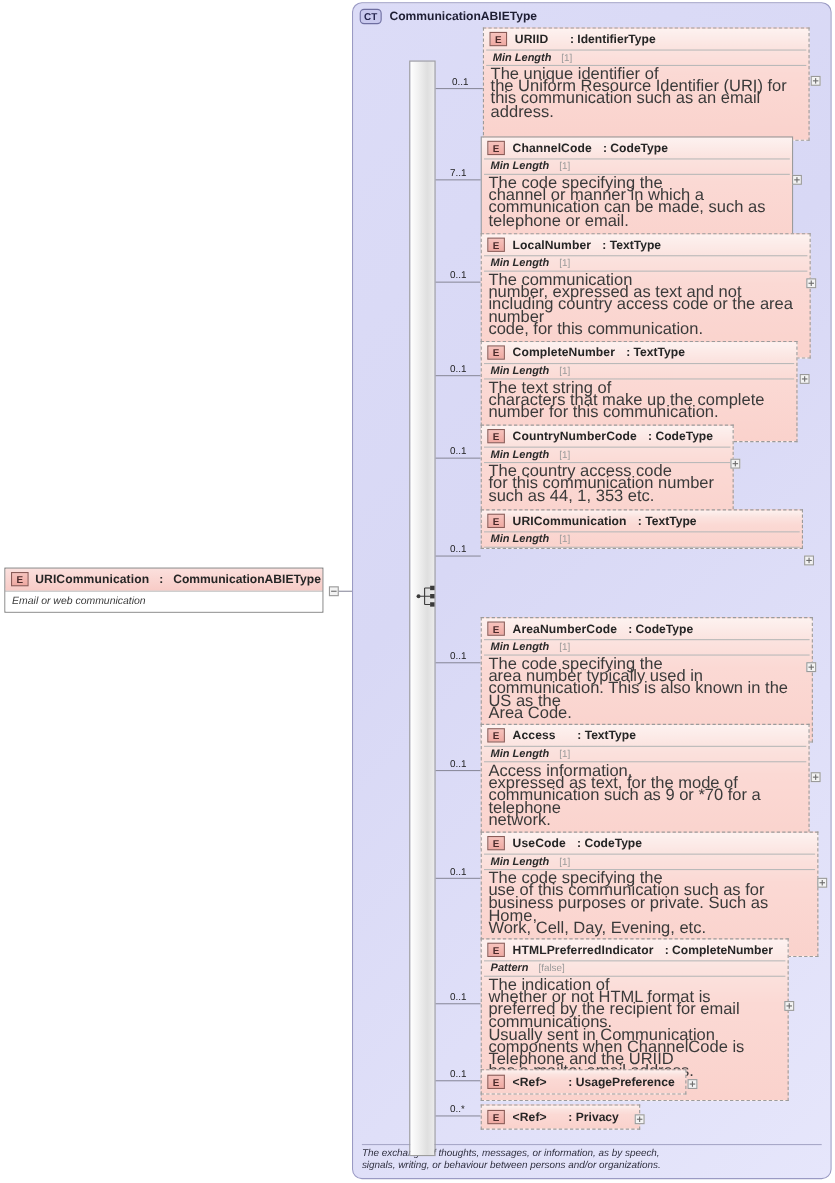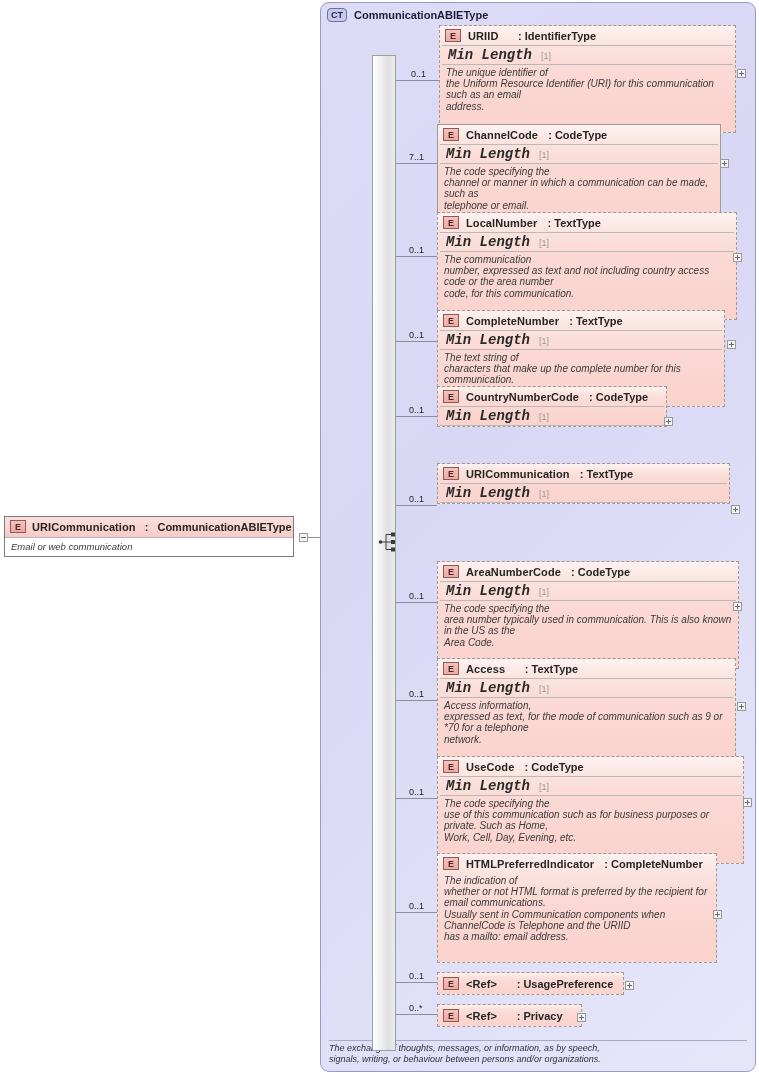--- a/index.html
+++ b/index.html
@@ -187,34 +187,32 @@
   .ecard .facet {
     display: flex;
     align-items: baseline;
     gap: 9px;
     padding: 1px 6px 1px 6px;
     border-top: 1px solid #b9b9b9;
     border-bottom: 1px solid #b9b9b9;
     margin: 0 2px;
   }
   .facet-name {
-    font-size: 14px;
+    font-size: 10px;
     font-style: italic;
     font-weight: bold;
     color: #2a2a2a;
-    font-family: Liberation Mono, monospace;
   }
   .facet-val {
     font-size: 9px;
     color: #9a9a9a;
   }
   .ecard .desc {
     padding: 2px 6px 20px 6px;
-    font-size: 10px;
-    font-style: italic;
+    font-size: 15px;
     color: #3a3a3a;
     line-height: 11.2px;
     white-space: pre-line;
   }
   .ecard.refbox .hdr { padding: 4px 6px 4px 5px; }
 
   
   .shadow {
     position: absolute;
     background: rgba(150,150,160,0.22);
@@ -344,20 +342,22 @@
     <div class="ecard" style="left: 437px; top: 386px; width: 230px;">
       <div class="hdr">
         <span class="e-badge">E</span>
         <span class="name-label">CountryNumberCode </span>
         <span class="type-label">: CodeType</span>
       </div>
       <div class="facet">
         <span class="facet-name">Min Length</span>
         <span class="facet-val">[1]</span>
       </div>
+      <div class="desc">The country access code
+for this communication number such as 44, 1, 353 etc.</div>
     </div>
     <div class="toggle-box plus" style="left: 664px; top: 417px;"></div>
     <div class="hline" style="left: 396px; top: 505px; width: 41px;"></div>
     <div class="card-label" style="left: 409px; top: 494px;">0..1</div>
     <div class="shadow" style="left: 441px; top: 467px; width: 293px; height: 86px;"></div>
     <div class="ecard" style="left: 437px; top: 463px; width: 293px;">
       <div class="hdr">
         <span class="e-badge">E</span>
         <span class="name-label">URICommunication </span>
         <span class="type-label">: TextType</span>
@@ -424,20 +424,24 @@
     <div class="toggle-box plus" style="left: 743px; top: 798px;"></div>
     <div class="hline" style="left: 396px; top: 912px; width: 41px;"></div>
     <div class="card-label" style="left: 409px; top: 901px;">0..1</div>
     <div class="shadow" style="left: 441px; top: 857px; width: 280px; height: 113px;"></div>
     <div class="ecard" style="left: 437px; top: 853px; width: 280px;">
       <div class="hdr">
         <span class="e-badge">E</span>
         <span class="name-label">HTMLPreferredIndicator </span>
         <span class="type-label">: CompleteNumber</span>
       </div>
+      <div class="facet">
+        <span class="facet-name">Pattern</span>
+        <span class="facet-val">[false]</span>
+      </div>
       <div class="desc">The indication of
 whether or not HTML format is preferred by the recipient for email communications.
 Usually sent in Communication components when ChannelCode is Telephone and the URIID
 has a mailto: email address.</div>
     </div>
     <div class="hline" style="left: 396px; top: 982px; width: 41px;"></div>
     <div class="card-label" style="left: 409px; top: 971px;">0..1</div>
     <div class="shadow" style="left: 441px; top: 976px; width: 187px; height: 22px;"></div>
     <div class="ecard refbox" style="left: 437px; top: 972px; width: 187px;">
       <div class="hdr">

